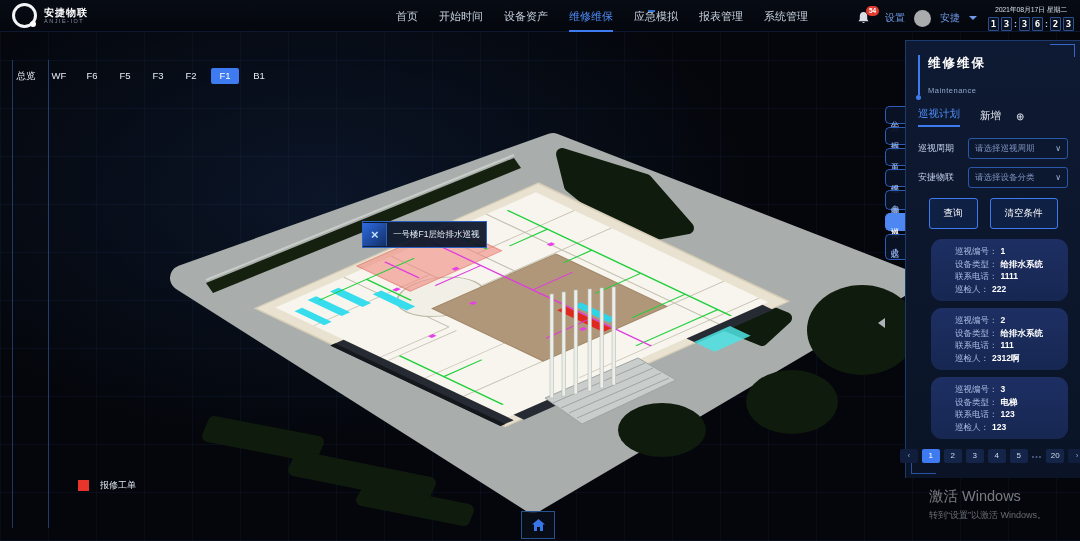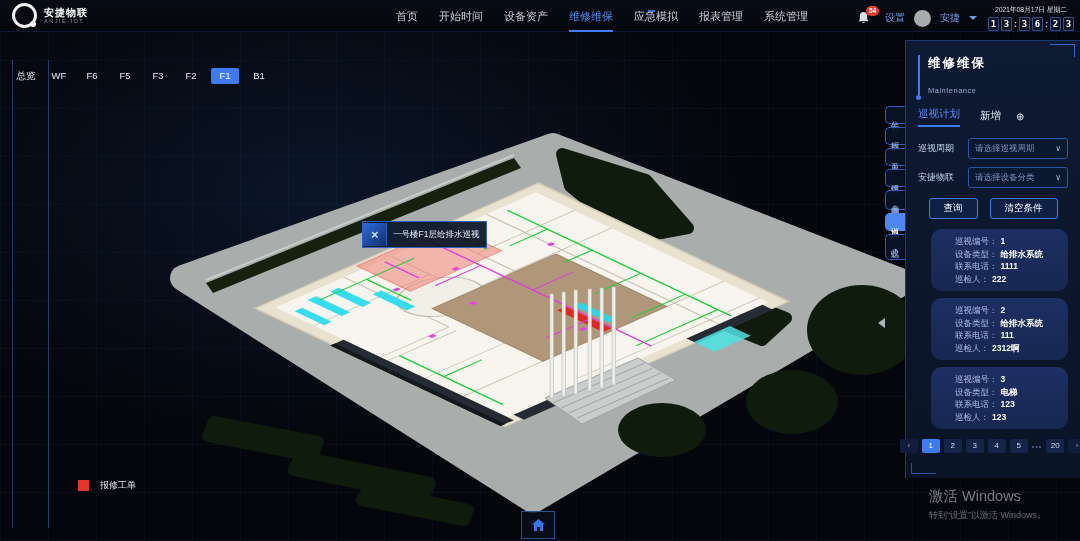--- a/index.html
+++ b/index.html
@@ -136,21 +136,21 @@
   .form-label{width:50px;font-size:9px;color:#c2cfeb;flex:none;}
   .form-control{
     flex:1;height:21px;background:#0c1730;border:1px solid #2b57a8;border-radius:3px;
     display:flex;align-items:center;justify-content:space-between;padding:0 6px;cursor:pointer;box-sizing:border-box;
   }
   .placeholder{font-size:8.5px;color:#7d92bd;white-space:nowrap;}
   .chevron{color:#9fb6dd;font-size:8px;}
   .calendar-icon{width:9px;height:8px;border:1px solid #3f7bf0;border-top:3px solid #3f7bf0;border-radius:1px;}
   .form-actions{display:flex;gap:12px;justify-content:center;margin:10px 0 10px;}
   .btn{
-    height:21px;padding:0 14px;background:#0f2045;border:1px solid #3f7bf0;border-radius:3px;
+    height:31px;padding:0 14px;background:#0f2045;border:1px solid #3f7bf0;border-radius:3px;
     color:#fff;font-size:9.5px;cursor:pointer;font-family:Liberation Serif, serif;
   }
   .cards{display:flex;flex-direction:column;gap:7px;}
   .card{background:linear-gradient(180deg,#1d2f63,#172752);border-radius:11px;padding:6px 24px;margin-left:13px;}
   .card-row{font-size:8.5px;line-height:12.5px;display:flex;}
   .card-row .k{color:#a9b9e2;}
   .card-row .v{color:#fff;font-weight:bold;margin-left:3px;}
   .pagination{display:flex;gap:4px;align-items:center;justify-content:center;margin-top:10px;}
   .page{
     min-width:14px;height:14px;line-height:14px;text-align:center;font-size:8px;color:#cdd8ef;

